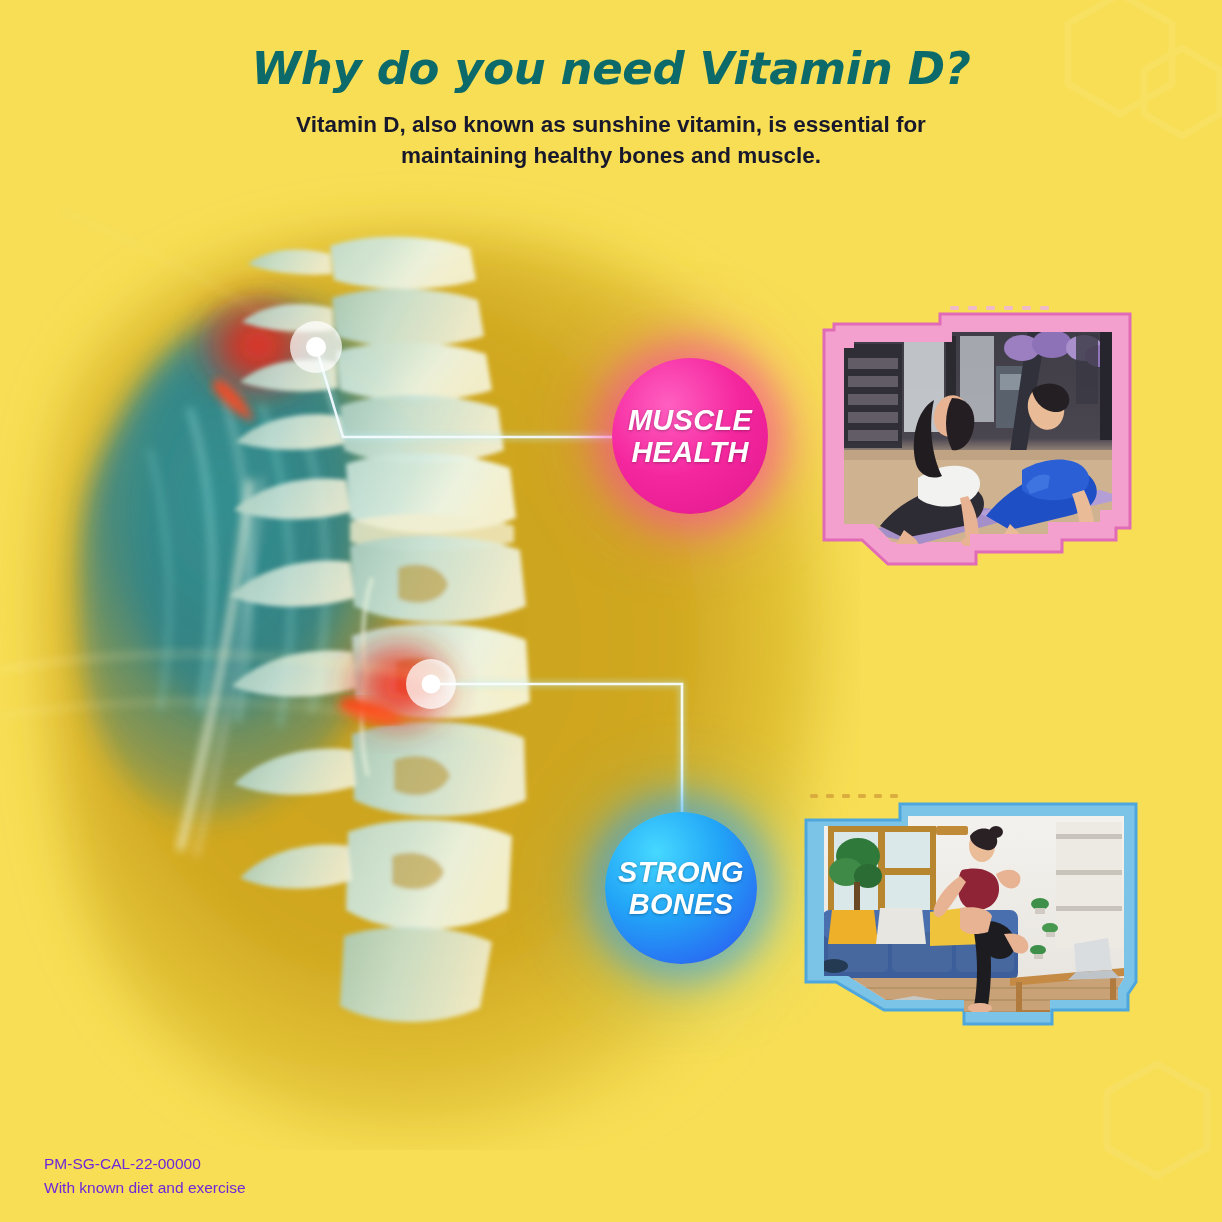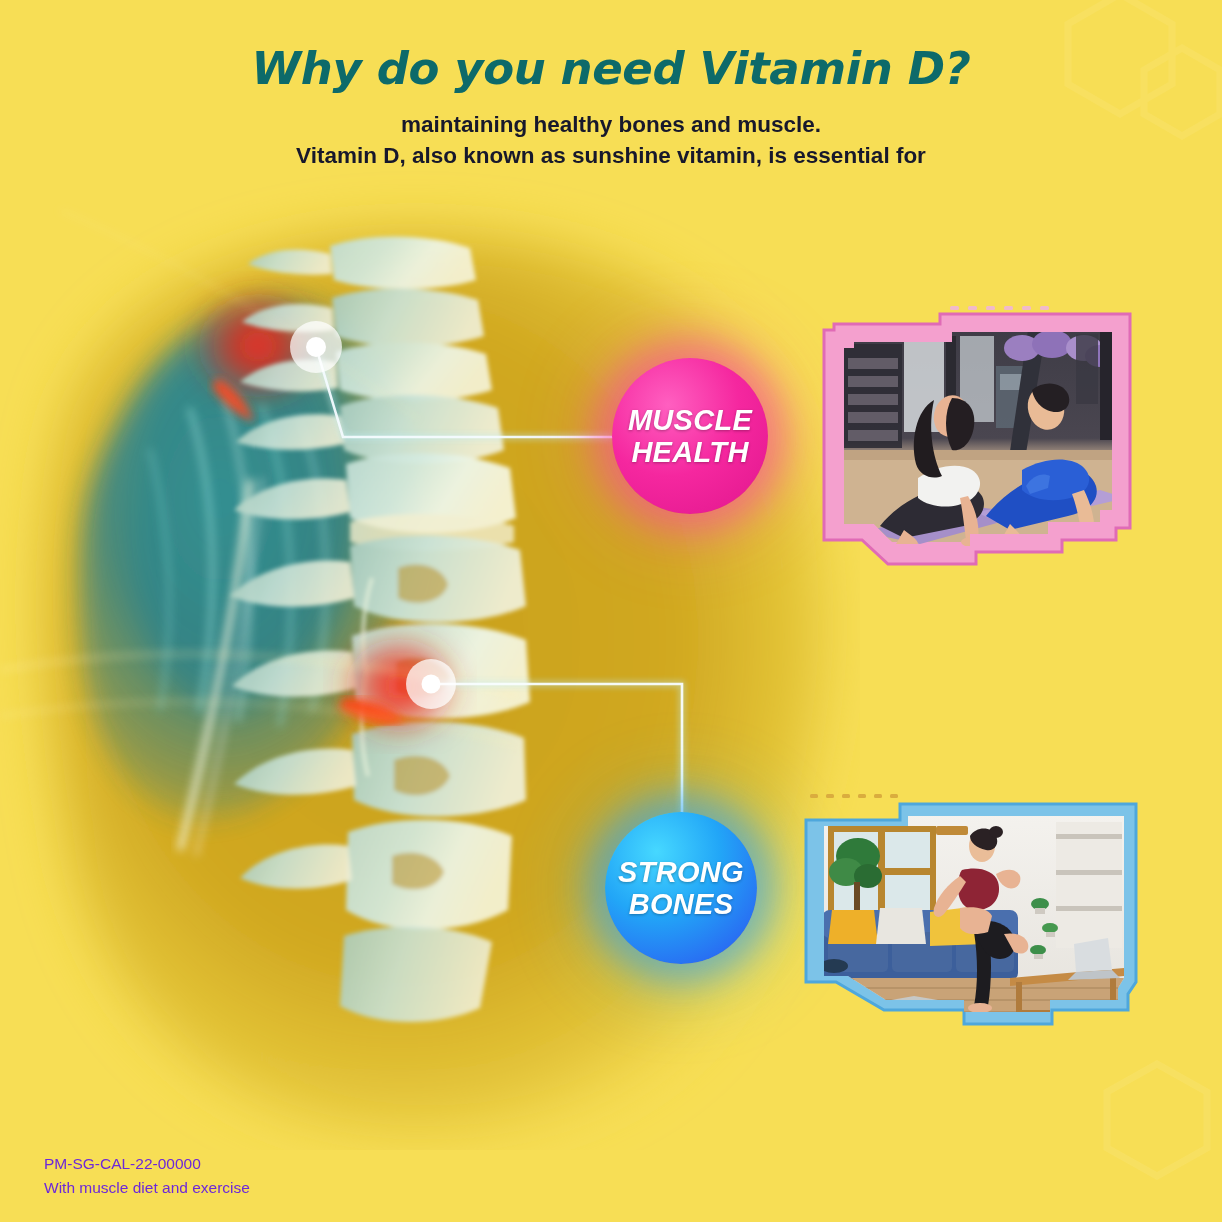--- a/index.html
+++ b/index.html
@@ -93,22 +93,22 @@
     <svg width="210" height="210" viewBox="0 0 210 210">
       <g fill="none" stroke="#ffffff" stroke-width="7">
         <polygon points="105,12 155,40 155,96 105,124 55,96 55,40"></polygon>
       </g>
     </svg>
   </div>
 
   <div class="header">
     <h1 class="title">Why do you need Vitamin D?</h1>
     <p class="subtitle">
+      <span class="sub-line"><span>Vitamin D, also known as </span><b class="hl">sunshine vitamin</b><span>, is essential for</span></span>
       <span class="sub-line">maintaining healthy bones and muscle.</span>
-      <span class="sub-line"><span>Vitamin D, also known as </span><b class="hl">sunshine vitamin</b><span>, is essential for</span></span>
     </p>
   </div>
 
   <div class="anatomy">
     <svg width="860" height="1000" viewBox="0 0 860 1000">
       <defs>
         <radialGradient id="bodyGlow" cx="45%" cy="45%" r="62%">
           <stop offset="0%" stop-color="#c9a01d" stop-opacity="1"></stop>
           <stop offset="58%" stop-color="#cfa61f" stop-opacity=".96"></stop>
           <stop offset="82%" stop-color="#dcba2d" stop-opacity=".70"></stop>
@@ -508,16 +508,16 @@
 
           <path d="M286,162 L320,156 L324,188 L288,190 Z" fill="#d9dde0"></path>
           <path d="M288,190 L324,188 L332,196 L280,198 Z" fill="#bfc4c8"></path>
         </g>
       </g>
     </svg>
   </div>
 
   <div class="footer">
     <div>PM-SG-CAL-22-00000</div>
-    <div>With muscle diet and exercise</div>
+    <div>With known diet and exercise</div>
   </div>
 
 </div>
 
 </body></html>

